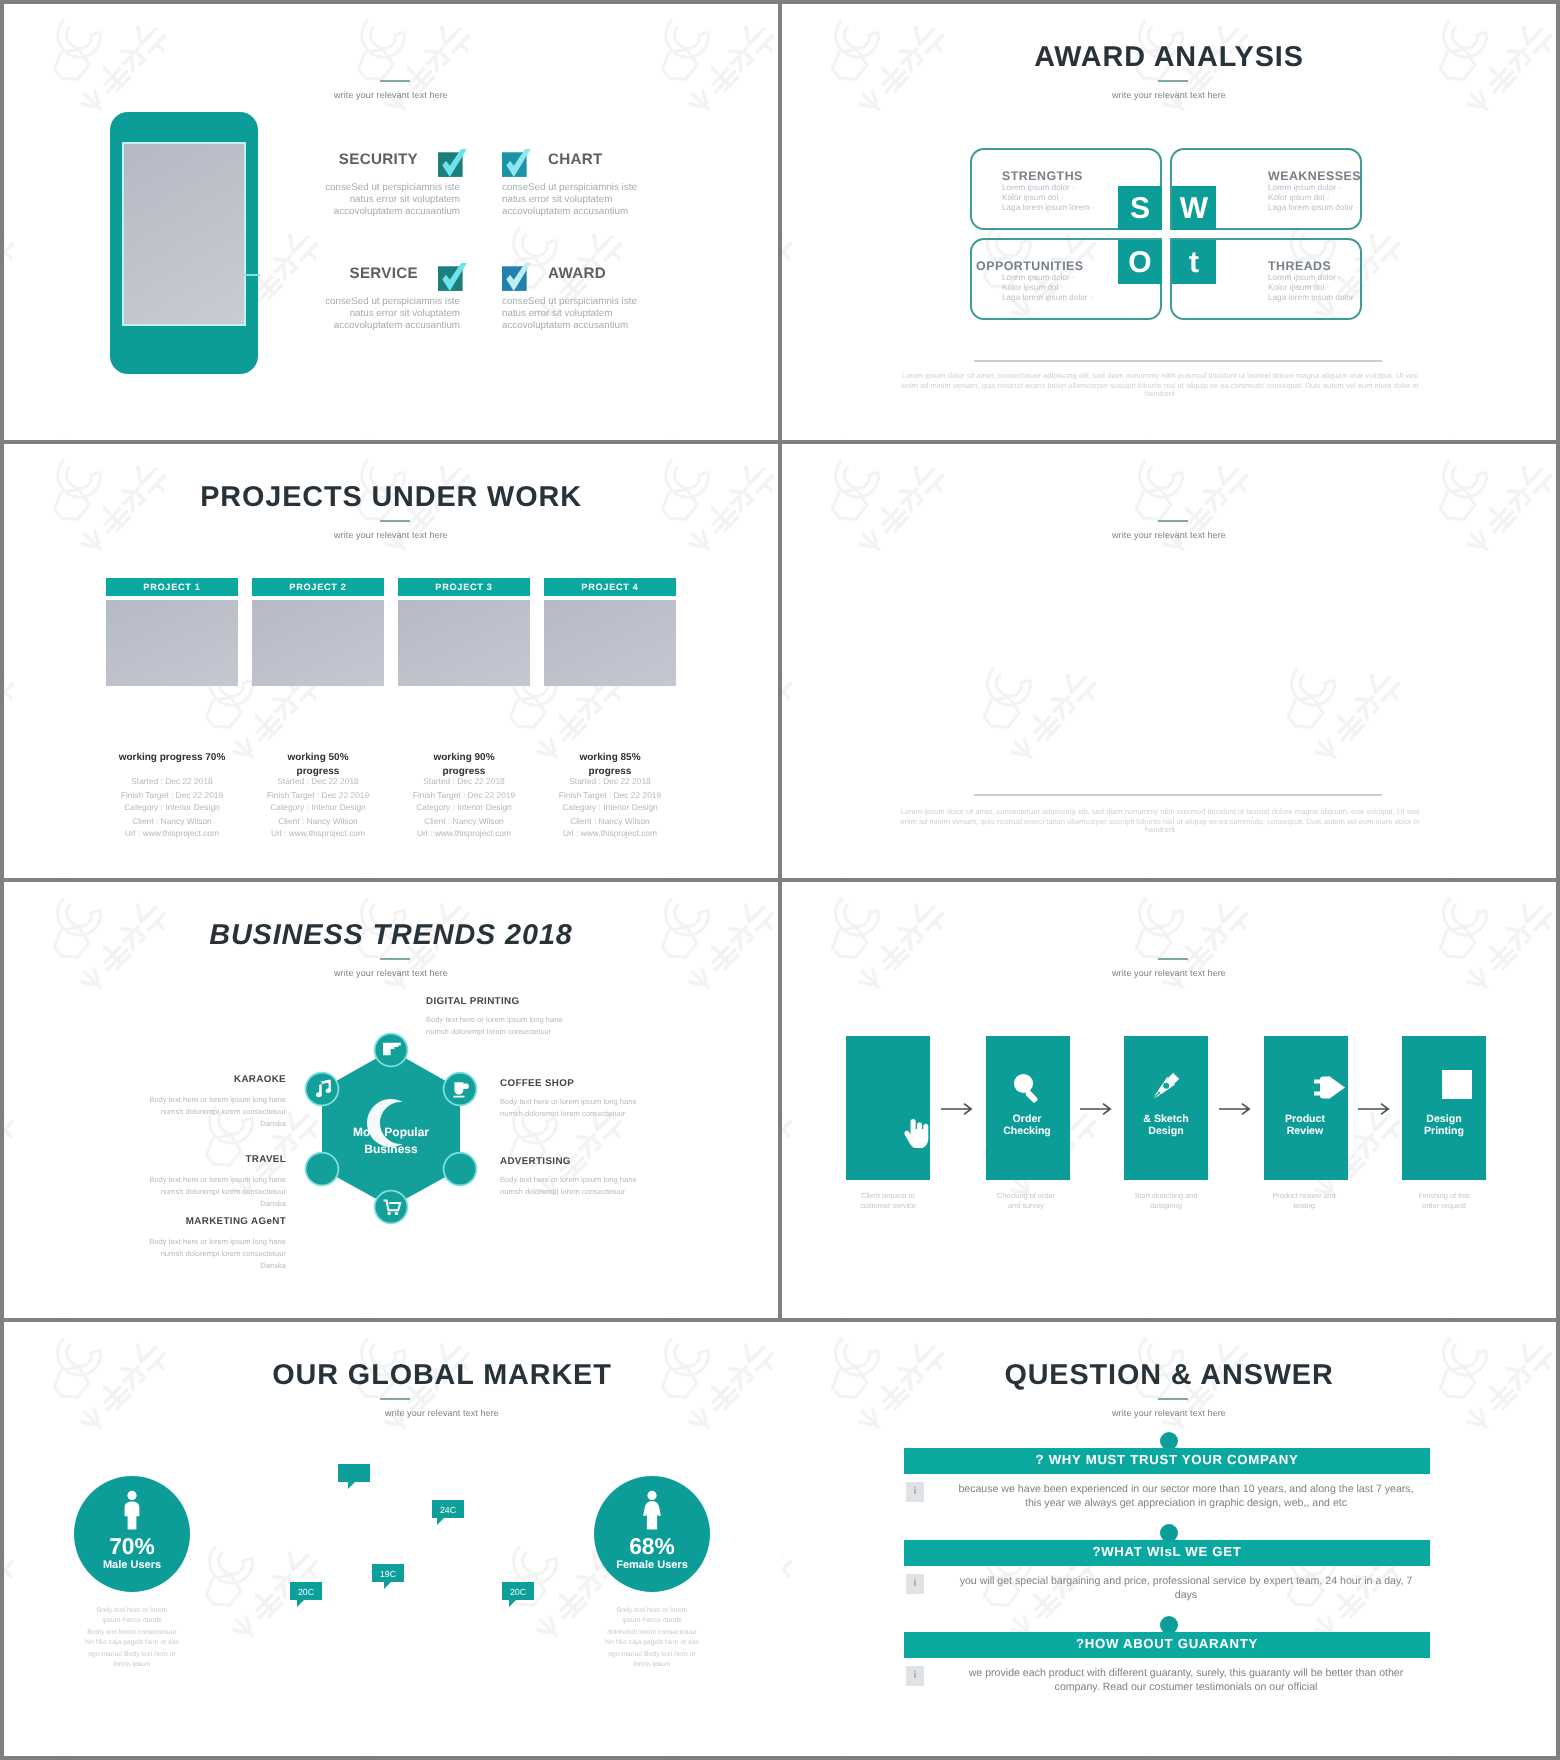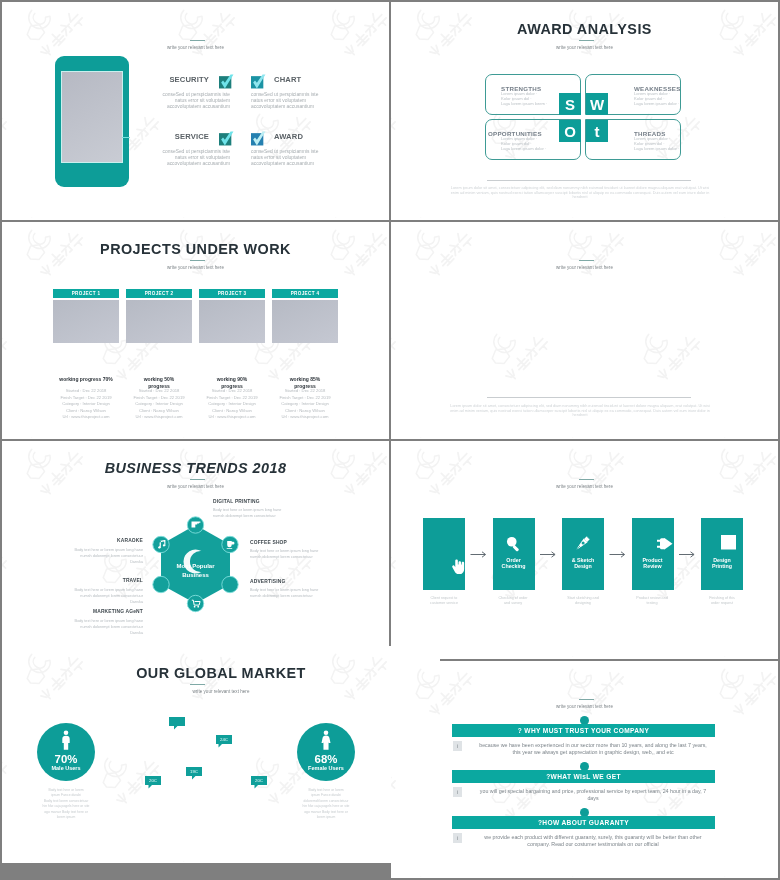--- a/index.html
+++ b/index.html
@@ -574,21 +574,21 @@
   <svg style="position:absolute;left:0;top:0;width:386px;height:216px;" viewBox="0 0 386 216">
     <g stroke="#47525a" stroke-width="0.85" fill="none">
       <path d="M79.5 113.5 h14.5 M91 110.8 L94.6 113.5 L91 116.2"></path>
       <path d="M149 113.5 h14.5 M160.5 110.8 L164.1 113.5 L160.5 116.2"></path>
       <path d="M218.5 113.5 h14.5 M230 110.8 L233.6 113.5 L230 116.2"></path>
       <path d="M288 113.5 h14.5 M299.5 110.8 L303.1 113.5 L299.5 116.2"></path>
     </g>
   </svg>
 </div>
 
-<div class="slide" style="left:2px;top:646px;width:438px;height:217px;">
+<div class="slide" style="left:2px;top:661px;width:438px;height:217px;">
   <div class="wmlayer">
         <svg width="386" height="216" viewBox="0 0 386 216" style="position: absolute; left: 0px; top: 0px;">
           <use xlink:href="#wmtile" x="-60" y="-100"></use>
           <use xlink:href="#wmtile" x="92" y="-100"></use>
           <use xlink:href="#wmtile" x="244" y="-100"></use>
           <use xlink:href="#wmtile" x="396" y="-100"></use>
           <use xlink:href="#wmtile" x="548" y="-100"></use>
           <use xlink:href="#wmtile" x="-136" y="4"></use>
           <use xlink:href="#wmtile" x="16" y="4"></use>
           <use xlink:href="#wmtile" x="168" y="4"></use>
@@ -699,20 +699,21 @@
           <use xlink:href="#wmtile" x="168" y="212"></use>
           <use xlink:href="#wmtile" x="320" y="212"></use>
           <use xlink:href="#wmtile" x="472" y="212"></use>
           <use xlink:href="#wmtile" x="-60" y="316"></use>
           <use xlink:href="#wmtile" x="92" y="316"></use>
           <use xlink:href="#wmtile" x="244" y="316"></use>
           <use xlink:href="#wmtile" x="396" y="316"></use>
           <use xlink:href="#wmtile" x="548" y="316"></use>
         </svg>
       </div>
+  <div class="title" style="top:19px;font-size:14.4px;">QUESTION &amp; ANSWER</div>
   <div class="tdash" style="left:188px;top:37.6px;width:15px;"></div>
   <div class="subtitle" style="top:42.6px;">write your relevant text here</div>
 
   <div>
     <div class="qdot" style="left:189px;top:55px;width:9px;height:9px;"></div>
     <div class="qbar" style="left:61px;top:63px;width:263px;height:13px;font-size:6.6px;">? WHY MUST TRUST YOUR COMPANY</div>
     <div class="qicon" style="left:62px;top:80px;width:9px;height:10px;font-size:5px;">i</div>
     <div class="qans" style="left:78px;top:81px;width:248px;">
           <div>because we have been experienced in our sector more than 10 years, and along the last 7 years,</div>
           <div>this year we always get appreciation in graphic design, web,, and etc</div>

